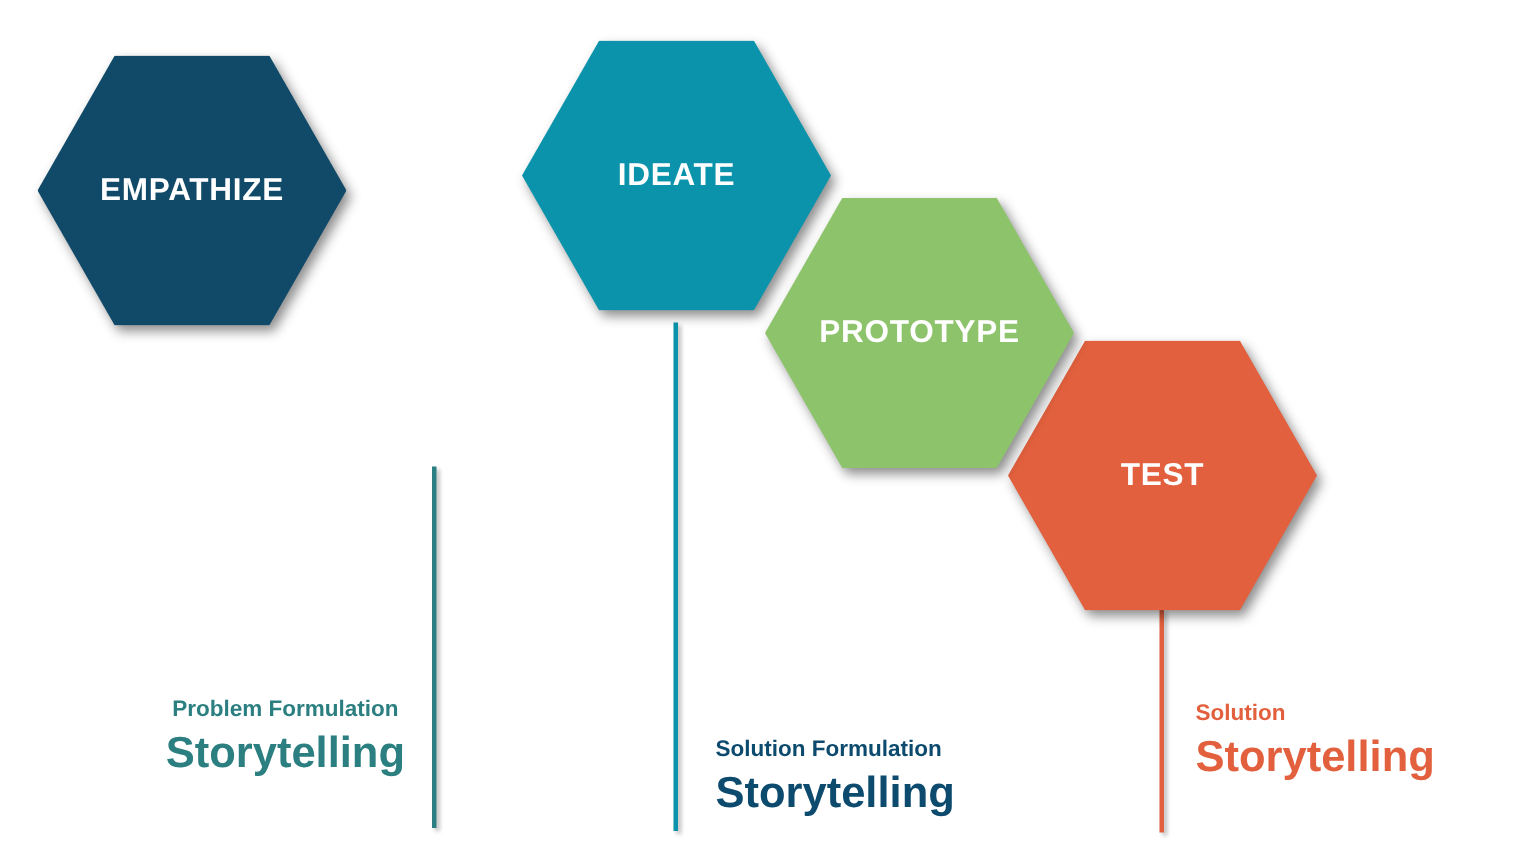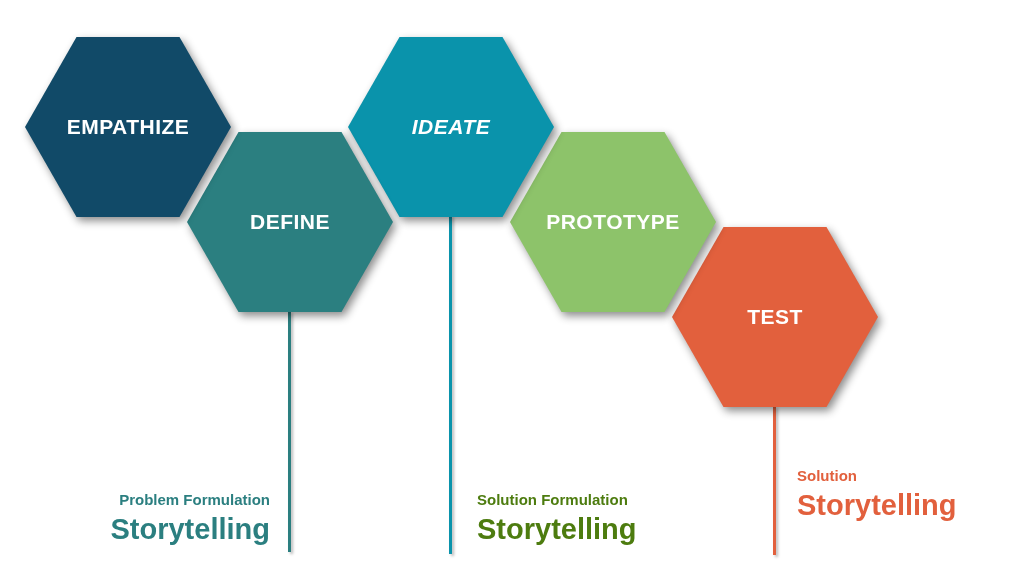--- a/index.html
+++ b/index.html
@@ -28,21 +28,21 @@
   }
   .hex .hex-label {
     color: #ffffff;
     font-size: 21px;
     font-weight: bold;
     letter-spacing: 0.5px;
     text-align: center;
   }
   .hex-empathize { left: 25px;  top: 25px;  z-index: 50; }
   .hex-define    { left: 187px; top: 120px; z-index: 40; }
-  .hex-ideate    { left: 348px; top: 25px;  z-index: 30; font-style: italic; }
+  .hex-ideate    { left: 348px; top: 15px;  z-index: 30; }
   .hex-prototype { left: 510px; top: 120px; z-index: 20; }
   .hex-test      { left: 672px; top: 215px; z-index: 10; }
   .hex-empathize .hex-shape { background: #114a68; }
   .hex-define    .hex-shape { background: #2b7f80; }
   .hex-ideate    .hex-shape { background: #0a93ab; }
   .hex-prototype .hex-shape { background: #8dc36a; }
   .hex-test      .hex-shape { background: #e2603d; }
 
   
   .connector {
@@ -57,54 +57,49 @@
 
   
   .phase {
     position: absolute;
     font-weight: bold;
     z-index: 6;
   }
   .phase .small { display: block; font-size: 15px; line-height: 25px; }
   .phase .big   { display: block; font-size: 29px; line-height: 35px; }
   .phase-problem {
-    right: 754px; top: 475px;
-    text-align: right;
+    right: 754px; top: 448px;
+    text-align: center;
     color: #2b7f80;
     white-space: nowrap;
   }
   .phase-solution-formulation {
     left: 477px; top: 475px;
     text-align: left;
-    color: #4d7c0f;
+    color: #0c4a6e;
     white-space: nowrap;
   }
   .phase-solution-implementation {
     left: 797px; top: 451px;
     text-align: left;
     color: #e2603d;
     white-space: nowrap;
   }
 </style>
 </head>
 <body>
 
 <div class="stage">
 
   <div class="hex hex-empathize">
     <div class="hex-shape">
       <span class="hex-label">EMPATHIZE</span>
     </div>
   </div>
 
-  <div class="hex hex-define">
-    <div class="hex-shape">
-      <span class="hex-label">DEFINE</span>
-    </div>
-  </div>
 
   <div class="hex hex-ideate">
     <div class="hex-shape">
       <span class="hex-label">IDEATE</span>
     </div>
   </div>
 
   <div class="hex hex-test">
     <div class="hex-shape">
       <span class="hex-label">TEST</span>

